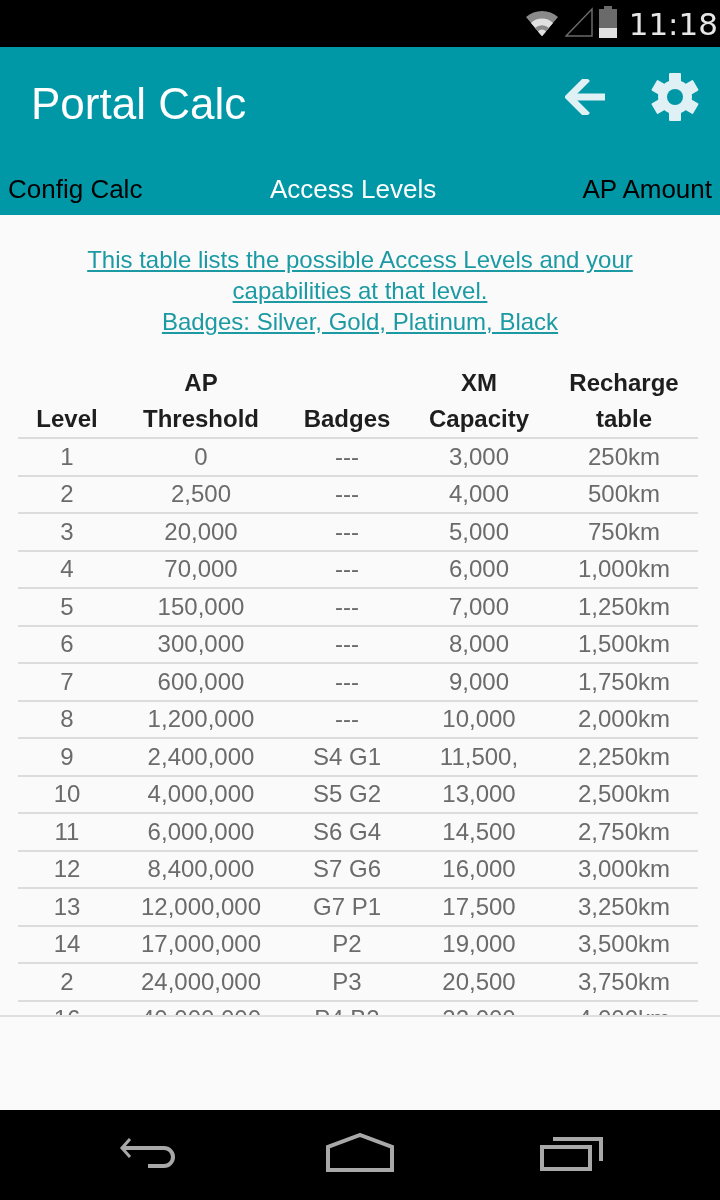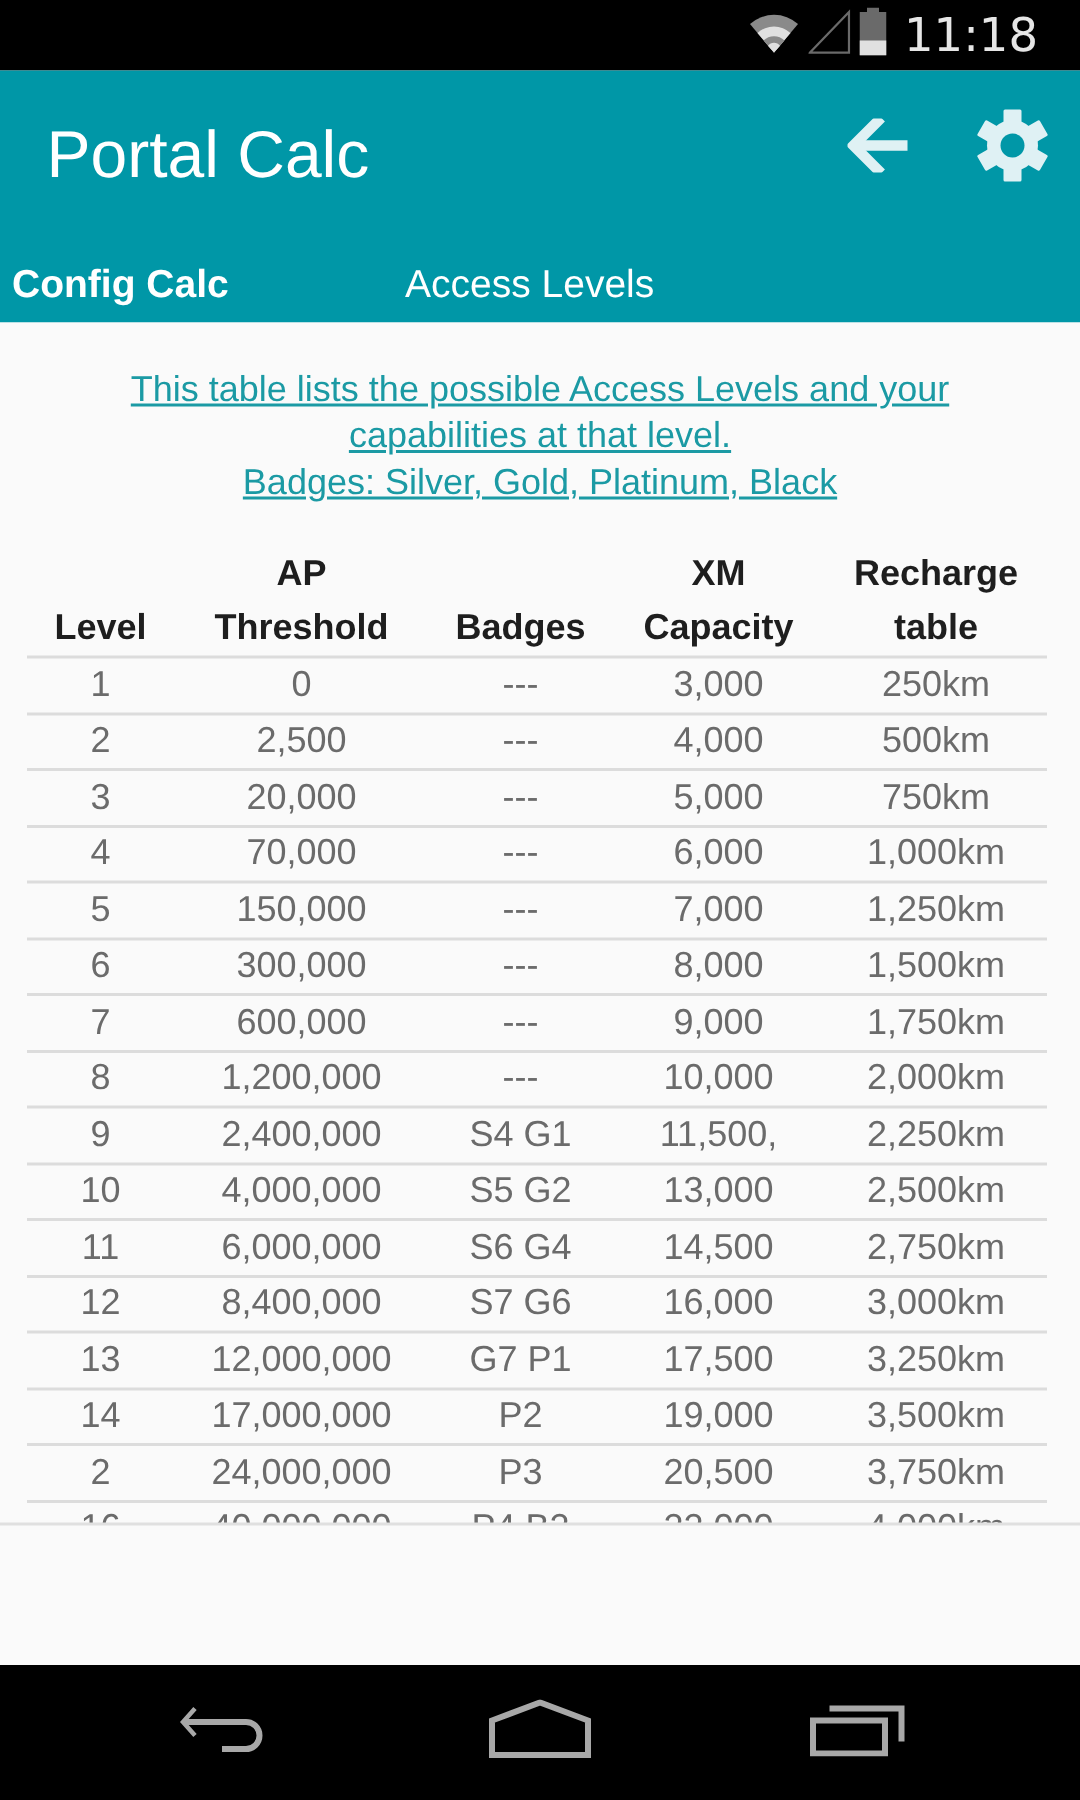--- a/index.html
+++ b/index.html
@@ -1,29 +1,29 @@
 <!DOCTYPE html>
 <html><head>
 <meta charset="utf-8">
 <style>
   * { box-sizing: border-box; margin: 0; padding: 0; }
   html, body { width: 720px; height: 1200px; overflow: hidden; background: #fafafa; }
   body { font-family: "Liberation Sans", "DejaVu Sans", sans-serif; position: relative; }
 
   .status-bar { position: absolute; top: 0; left: 0; width: 720px; height: 47px; background: #000; }
-  .status-icons { position: absolute; right: 28px; top: 0; height: 47px; display: flex; align-items: center; gap: 6px; justify-content: center; }
+  .status-icons { position: absolute; right: 2px; top: 0; height: 47px; display: flex; align-items: center; gap: 6px; justify-content: center; }
   .status-time { color: #e6e6e6; font-size: 31px; font-family: "DejaVu Sans", sans-serif; letter-spacing: 0px; margin-left: 6px; }
 
   .app-bar { position: absolute; top: 47px; left: 0; width: 720px; height: 168px; background: #0097a7; }
   .app-title { position: absolute; left: 31px; top: 32px; font-size: 44px; color: #ffffff; }
   .action-back { position: absolute; left: 560px; top: 24px; width: 52px; height: 56px; display: flex; align-items: center; justify-content: center; }
   .action-settings { position: absolute; left: 646px; top: 22px; width: 58px; height: 60px; display: flex; align-items: center; justify-content: center; }
 
   .tabs { position: absolute; top: 120px; left: 0; width: 720px; height: 48px; }
-  .tab { position: absolute; top: 0; height: 48px; line-height: 44px; font-size: 26px; color: #ffffff; white-space: nowrap; font-weight: bold; }
+  .tab { position: absolute; top: 0; height: 48px; line-height: 44px; font-size: 26px; color: #000000; white-space: nowrap; }
   .tab.active { color: #ffffff; font-weight: normal; }
   .tab-config { left: 8px; }
   .tab-access { left: 270px; }
   .tab-ap { right: 8px; }
 
   .content { position: absolute; top: 215px; left: 0; width: 720px; height: 801px; overflow: hidden; background: #fafafa; }
   .intro { position: absolute; top: 29px; left: 0; width: 720px; text-align: center; color: #1b9aa4; font-size: 24px; line-height: 31px; text-decoration: underline; }
   .intro div { white-space: nowrap; }
 
   table.levels { position: absolute; top: 150px; left: 18px; width: 680px; border-collapse: collapse; }
@@ -94,20 +94,21 @@
           <circle cx="25" cy="25" r="17"></circle>
         </g>
         <circle cx="25" cy="25" r="8" fill="#0097a7"></circle>
       </svg>
     </span>
   </div>
 
   <div class="tabs">
     <div class="tab tab-config">Config Calc</div>
     <div class="tab tab-access active">Access Levels</div>
+    <div class="tab tab-ap">AP Amount</div>
   </div>
 </div>
 
 <div class="content">
   <div class="intro">
     <div>This table lists the possible Access Levels and your</div>
     <div>capabilities at that level.</div>
     <div>Badges: Silver, Gold, Platinum, Black</div>
   </div>
 

